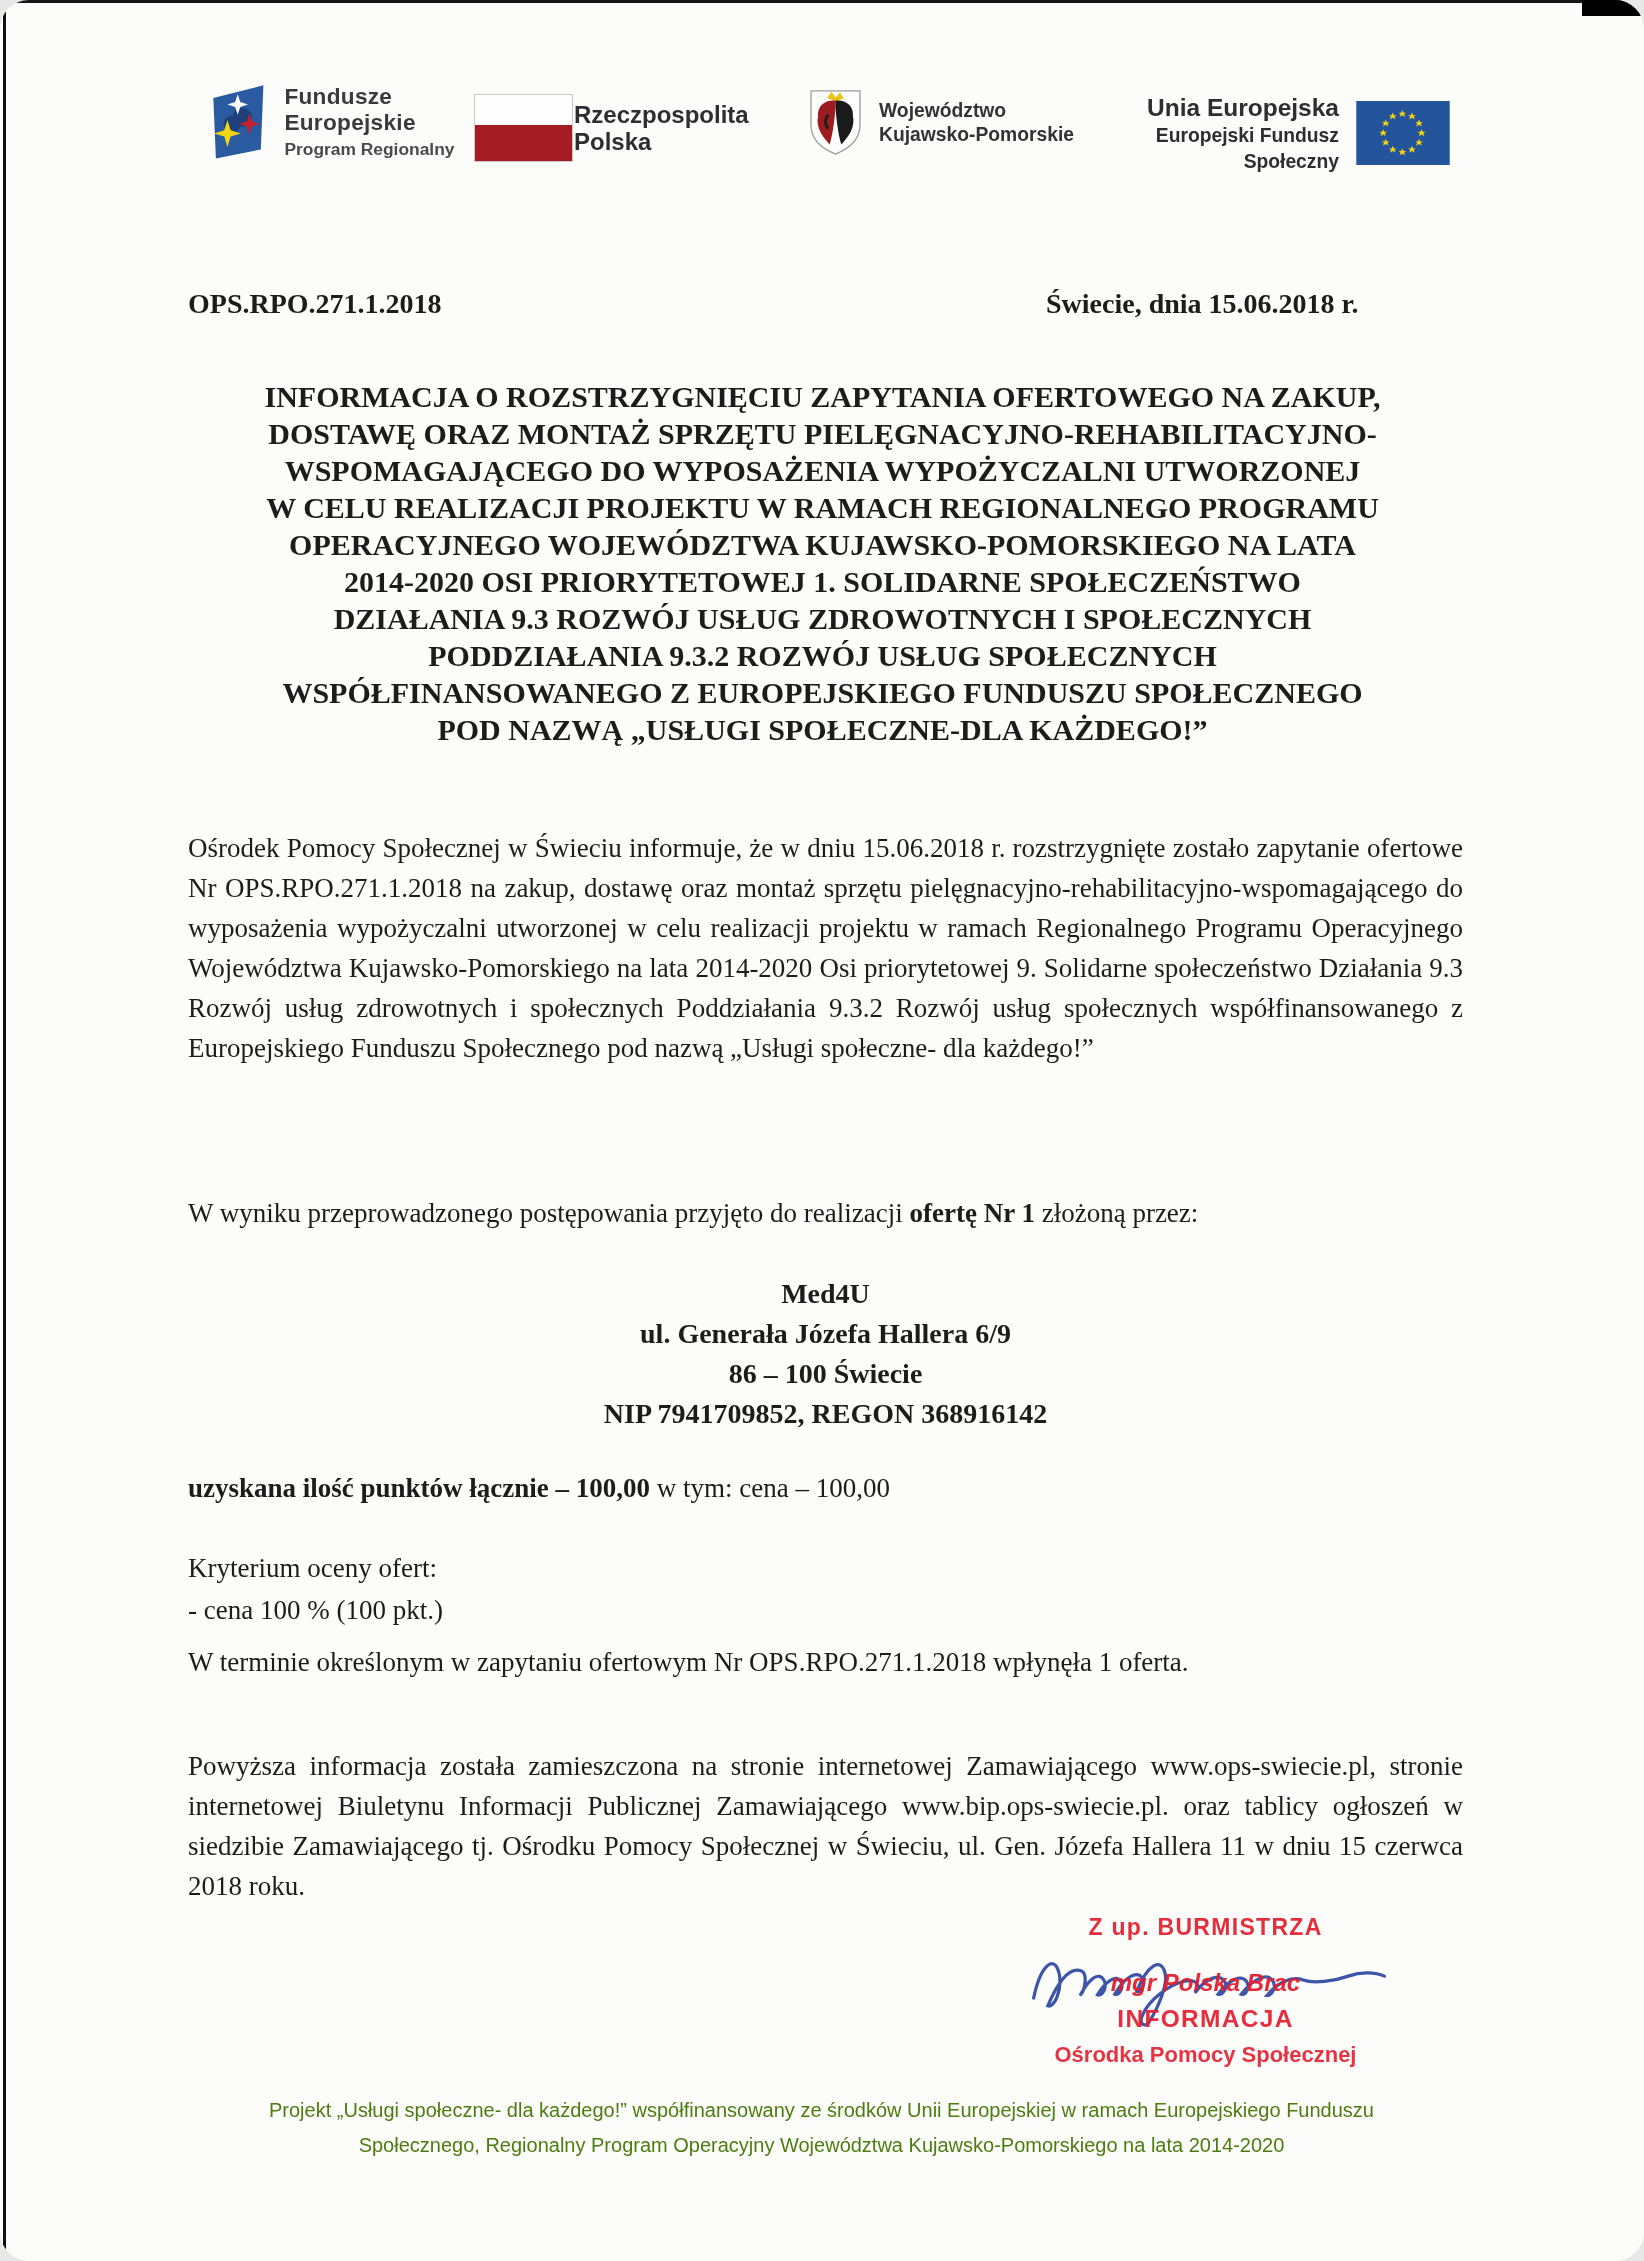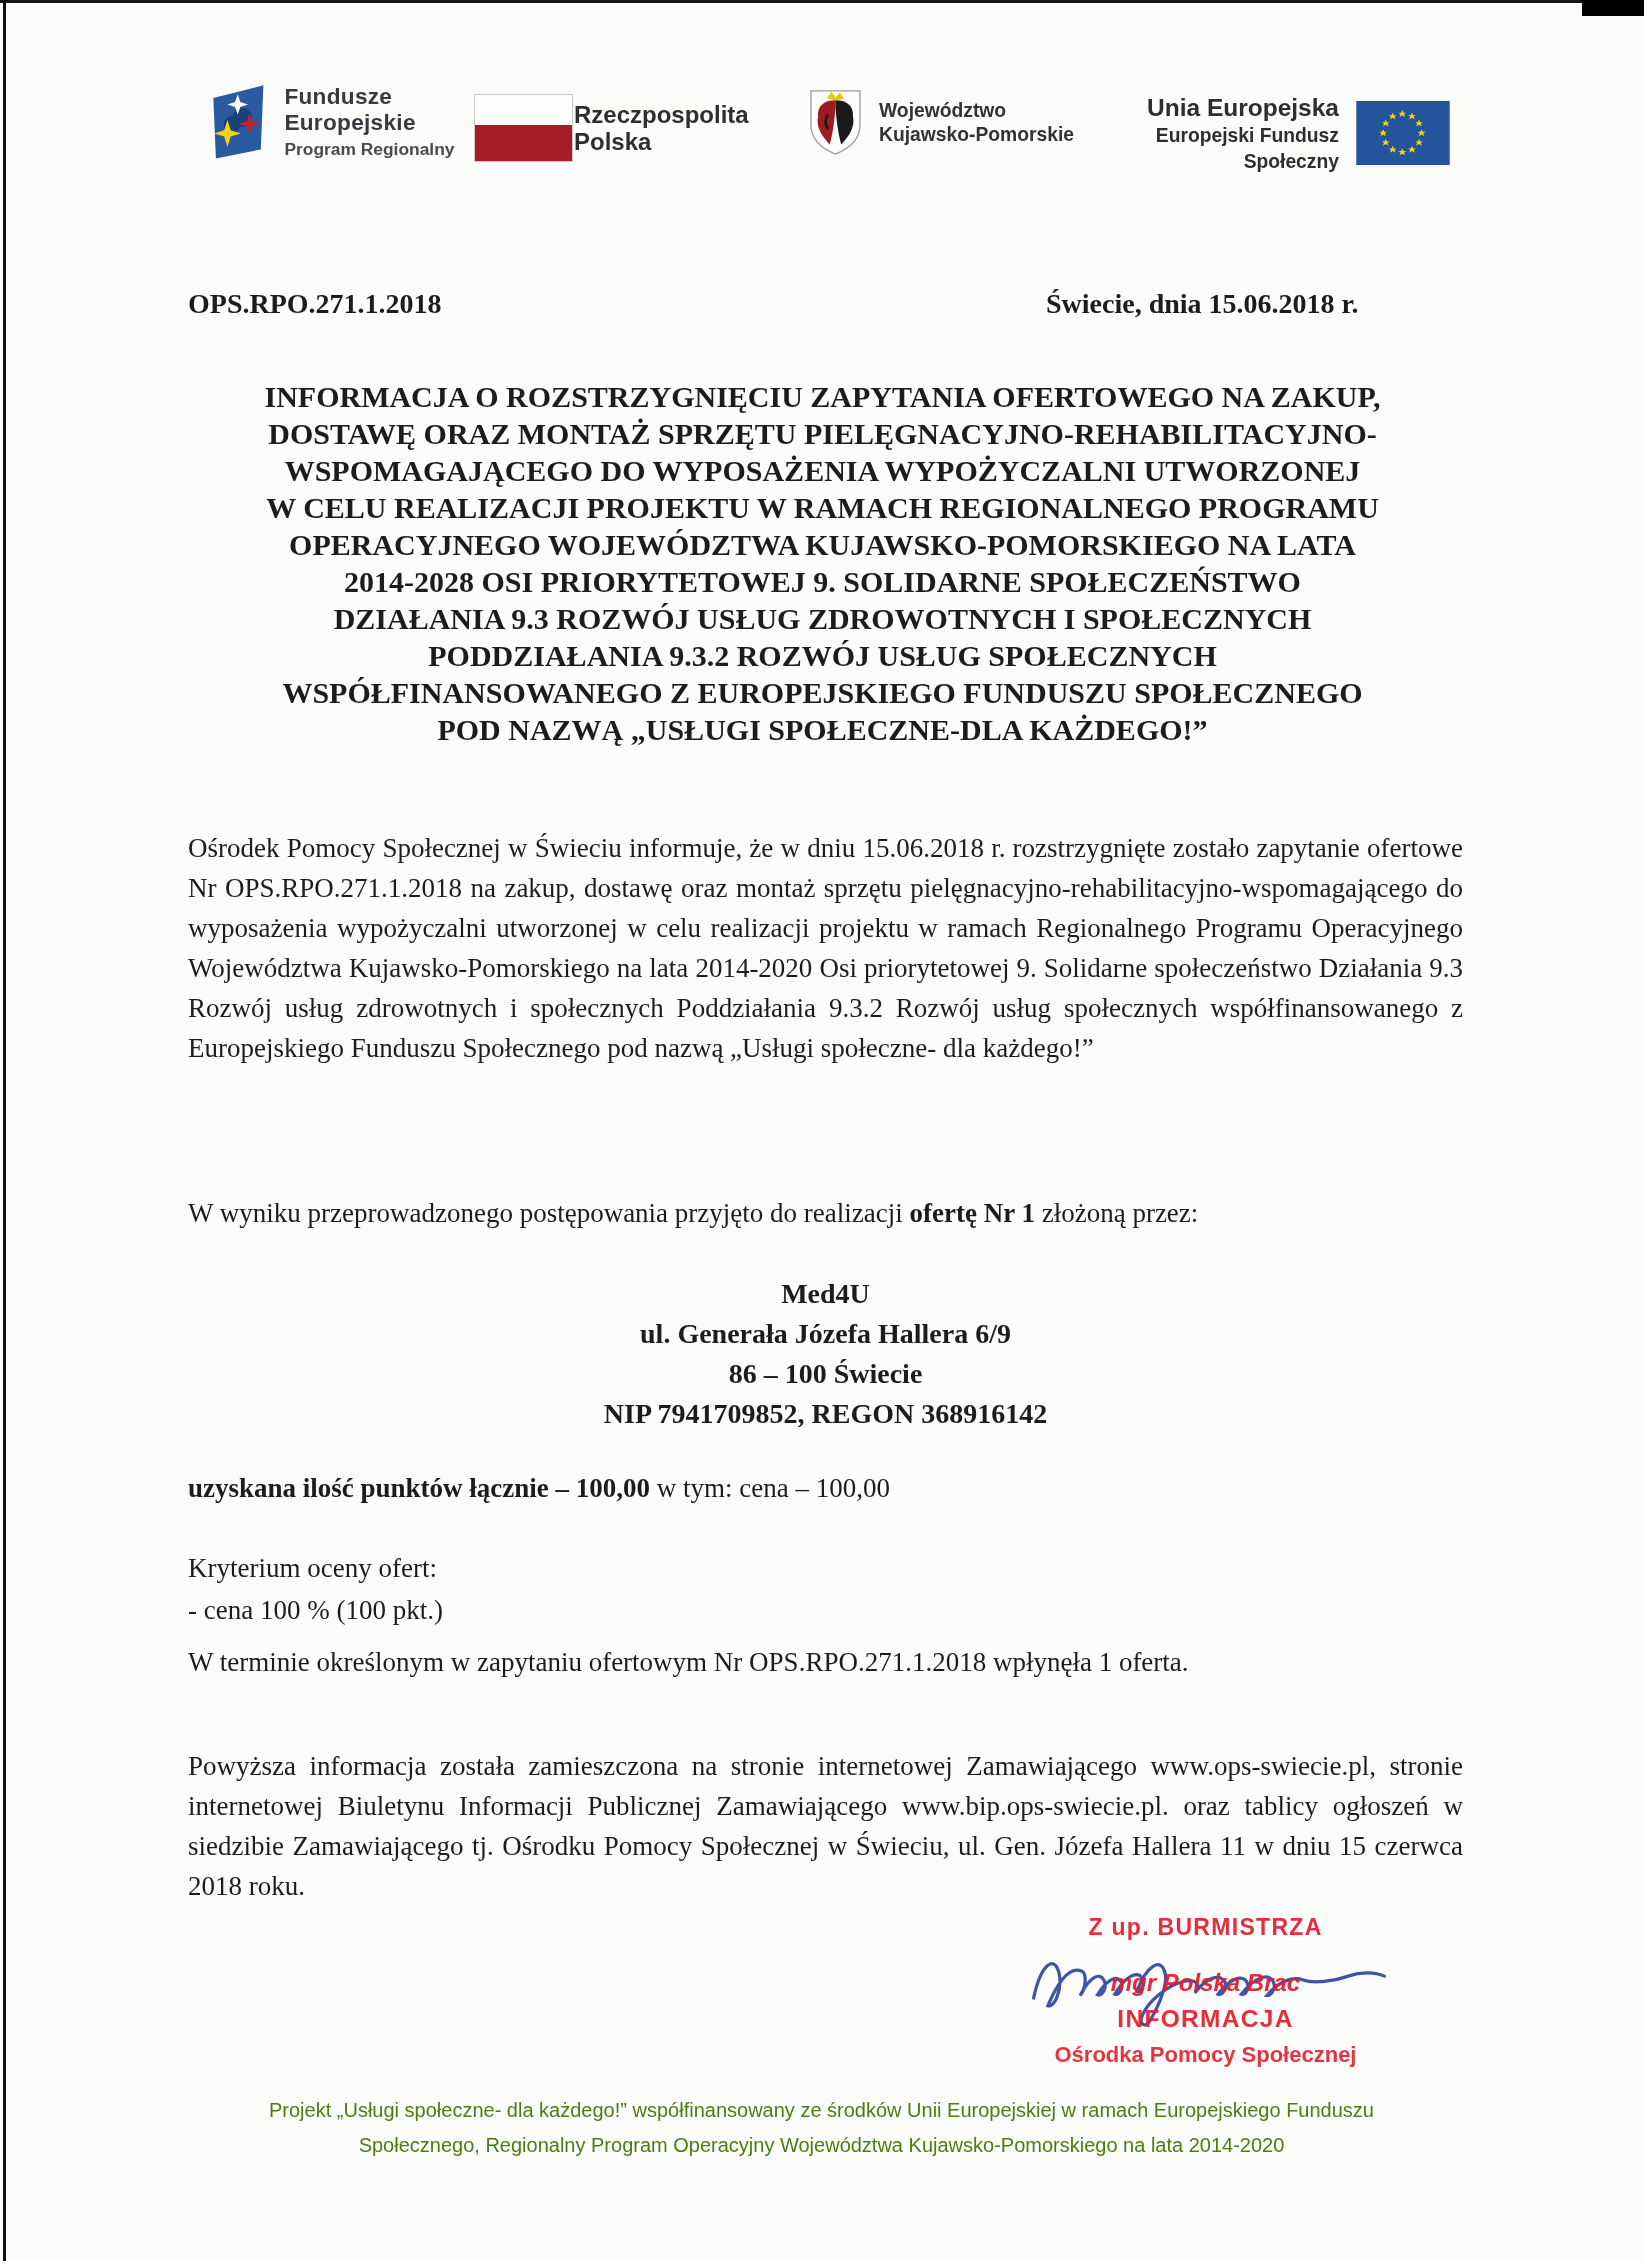--- a/index.html
+++ b/index.html
@@ -3,20 +3,21 @@
 <meta charset="utf-8">
 <style>
   html,body{margin:0;padding:0;background:#e8e8e8;}
   .page{
     position:relative;
     width:1644px;height:2261px;
     background:#fcfcfa;
     font-family:"Liberation Serif", serif;
     color:#1c1c1c;
     overflow:hidden;
+    border-radius:29px;
   }
   
   .scan-top-line{position:absolute;top:0;left:0;width:100%;height:2.6px;background:#15151a;}
   .scan-left-line{position:absolute;top:0;left:2.6px;width:3.9px;height:100%;background:#101014;}
   .scan-corner-block{position:absolute;top:0;right:0;width:62px;height:15.5px;background:#000;}
 
   
   .logo-row{position:absolute;top:81px;left:206px;width:1244px;height:135px;font-family:"Liberation Sans", sans-serif;}
   .logo-group{position:absolute;display:flex;align-items:center;}
   .fe-group{left:6.4px;top:3.2px;}
@@ -163,21 +164,21 @@
     <span class="ref-no">OPS.RPO.271.1.2018</span>
     <span class="ref-date">Świecie, dnia 15.06.2018 r.</span>
   </div>
 
   <div class="doc-title">
     <div>INFORMACJA O ROZSTRZYGNIĘCIU ZAPYTANIA OFERTOWEGO NA ZAKUP,</div>
     <div>DOSTAWĘ ORAZ MONTAŻ SPRZĘTU PIELĘGNACYJNO-REHABILITACYJNO-</div>
     <div>WSPOMAGAJĄCEGO DO WYPOSAŻENIA WYPOŻYCZALNI UTWORZONEJ</div>
     <div>W CELU REALIZACJI PROJEKTU W RAMACH REGIONALNEGO PROGRAMU</div>
     <div>OPERACYJNEGO WOJEWÓDZTWA KUJAWSKO-POMORSKIEGO NA LATA</div>
-    <div>2014-2028 OSI PRIORYTETOWEJ 9. SOLIDARNE SPOŁECZEŃSTWO</div>
+    <div>2014-2020 OSI PRIORYTETOWEJ 1. SOLIDARNE SPOŁECZEŃSTWO</div>
     <div>DZIAŁANIA 9.3 ROZWÓJ USŁUG ZDROWOTNYCH I SPOŁECZNYCH</div>
     <div>PODDZIAŁANIA 9.3.2 ROZWÓJ USŁUG SPOŁECZNYCH</div>
     <div>WSPÓŁFINANSOWANEGO Z EUROPEJSKIEGO FUNDUSZU SPOŁECZNEGO</div>
     <div>POD NAZWĄ „USŁUGI SPOŁECZNE-DLA KAŻDEGO!”</div>
   </div>
 
   <div class="para para1">Ośrodek Pomocy Społecznej w Świeciu informuje, że w dniu 15.06.2018 r. rozstrzygnięte zostało zapytanie ofertowe Nr OPS.RPO.271.1.2018 na zakup, dostawę oraz montaż sprzętu pielęgnacyjno-rehabilitacyjno-wspomagającego do wyposażenia wypożyczalni utworzonej w celu realizacji projektu w ramach Regionalnego Programu Operacyjnego Województwa Kujawsko-Pomorskiego na lata 2014-2020 Osi priorytetowej 9. Solidarne społeczeństwo Działania 9.3 Rozwój usług zdrowotnych i społecznych Poddziałania 9.3.2 Rozwój usług społecznych współfinansowanego z Europejskiego Funduszu Społecznego pod nazwą „Usługi społeczne- dla każdego!”</div>
 
   <div class="result-line">
     <span>W wyniku przeprowadzonego postępowania przyjęto do realizacji </span><span class="bold">ofertę Nr 1</span><span> złożoną przez:</span>

